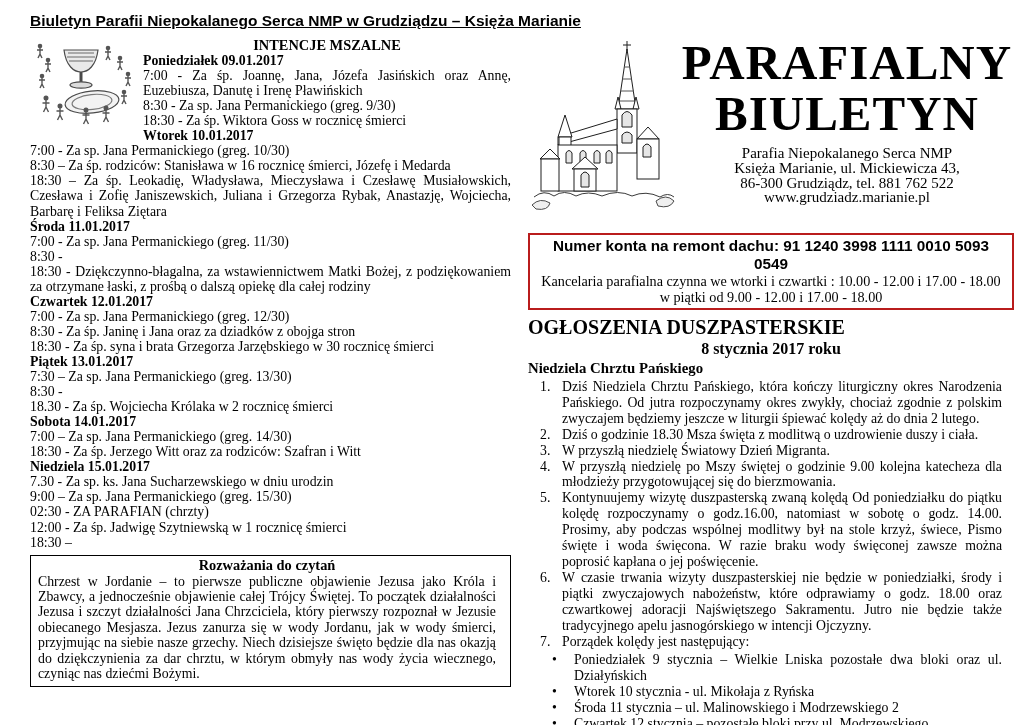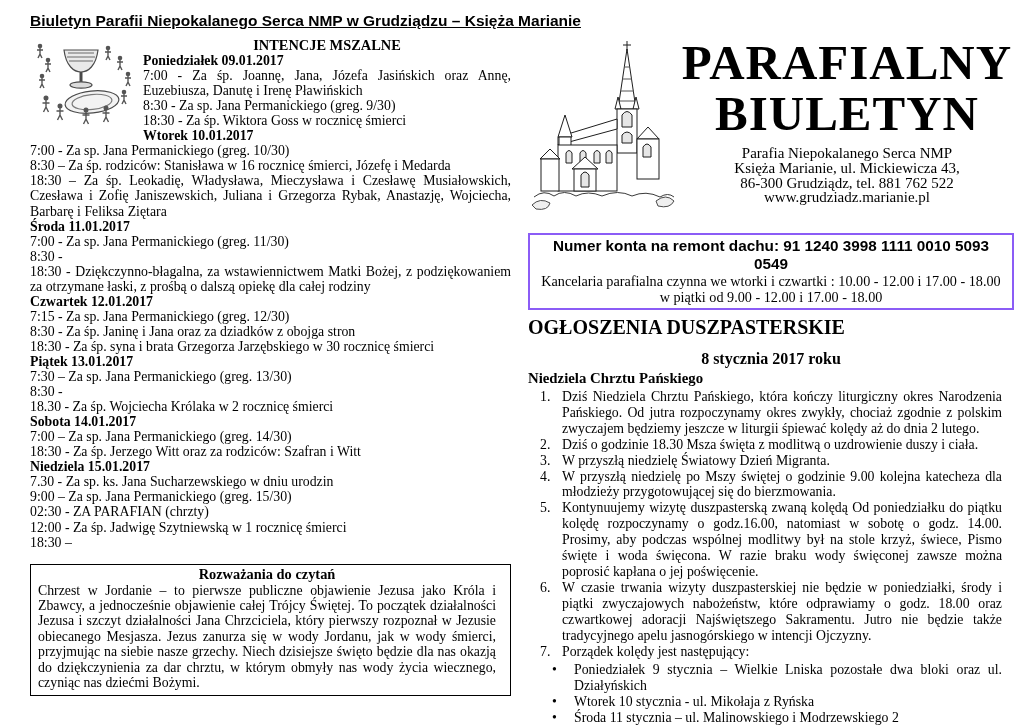--- a/index.html
+++ b/index.html
@@ -12,39 +12,39 @@
     font-family:"Liberation Sans","DejaVu Sans",sans-serif;
     font-weight:bold; font-size:15.5px; line-height:18px;
     text-decoration:underline; white-space:nowrap;
   }
   .intentions { margin-top:8px; font-size:13.8px; line-height:15.05px; }
   .chalice-figure { float:left; width:103px; height:87px; margin:2px 6px 2px 4px; }
   .chalice-figure svg { width:100%; height:100%; }
   .intentions-title { text-align:center; font-weight:bold; font-size:14.4px; }
   .day-title { font-weight:bold; }
   .entry { margin:0; text-align:justify; }
-  .readings-box { clear:both; border:1px solid #000; margin-top:14px; padding:1px 14px 5px 7px; }
+  .readings-box { clear:both; border:1px solid #000; margin-top:5px; padding:1px 14px 5px 7px; }
   .readings-title { text-align:center; font-weight:bold; font-size:14.4px; line-height:17px; }
   .readings-body { margin:0; text-align:justify; font-size:13.8px; line-height:15.4px; }
 
   
   .right-col { position:absolute; left:528px; top:4px; width:486px; }
   .masthead { min-height:192px; }
   .church-figure { float:left; width:152px; height:186px; margin-top:2px; }
   .church-figure svg { width:100%; height:100%; }
   .masthead-titles {
     text-align:center; font-weight:bold; font-size:49px; line-height:51px;
     margin-top:33px; letter-spacing:1px;
   }
   .masthead-address { text-align:center; font-size:15px; line-height:14.8px; margin-top:7px; }
-  .account-box { clear:both; border:2px solid #8b5cf6; text-align:center; padding:2px 4px 3px 4px; margin-top:4px; }
+  .account-box { clear:both; border:2px solid #b91c1c; text-align:center; padding:2px 4px 3px 4px; margin-top:4px; }
   .account-line1 { font-family:"Liberation Sans","DejaVu Sans",sans-serif; font-weight:bold; font-size:15.3px; line-height:18px; }
   .account-line2, .account-line3 { font-size:14.2px; line-height:16px; }
   .ann-title { text-align:left; font-weight:bold; font-size:20px; line-height:22px; margin-top:6px; }
-  .ann-date { text-align:center; font-weight:bold; font-size:16px; line-height:18px; margin-top:12px; }
+  .ann-date { text-align:center; font-weight:bold; font-size:16px; line-height:18px; margin-top:2px; }
   .ann-subtitle { text-align:left; font-weight:bold; font-size:14.8px; line-height:16px; margin-top:2px; }
   .ann-list { margin-top:3px; font-size:13.8px; line-height:15.9px; padding-right:12px; }
   .ann-item { display:flex; }
   .ann-marker { flex:none; width:22px; padding-left:12px; }
   .ann-item.bullet .ann-marker { width:22px; padding-left:24px; }
   .ann-text { flex:1; text-align:justify; }
 </style>
 </head>
 <body>
 
@@ -147,21 +147,21 @@
             <p class="entry">7:00  - Za sp. Jana Permanickiego (greg. 11/30)</p>
               <p class="entry">8:30  -</p>
               <p class="entry">18:30  - Dziękczynno-błagalna, za wstawiennictwem Matki Bożej, z podziękowaniem za otrzymane łaski, z prośbą o dalszą opiekę dla całej rodziny</p>
             </div>
           </div>
 
           <div class="day">
             <div class="day-title">Czwartek 12.01.2017</div>
             <div>
 
-            <p class="entry">7:15  - Za sp. Jana Permanickiego (greg. 12/30)</p>
+            <p class="entry">7:00  - Za sp. Jana Permanickiego (greg. 12/30)</p>
               <p class="entry">8:30  - Za śp. Janinę i Jana oraz za dziadków z obojga stron</p>
               <p class="entry">18:30  - Za śp. syna i brata Grzegorza Jarzębskiego w 30 rocznicę śmierci</p>
             </div>
           </div>
 
           <div class="day">
             <div class="day-title">Piątek 13.01.2017</div>
             <div>
 
             <p class="entry">7:30 –  Za sp. Jana Permanickiego (greg. 13/30)</p>

